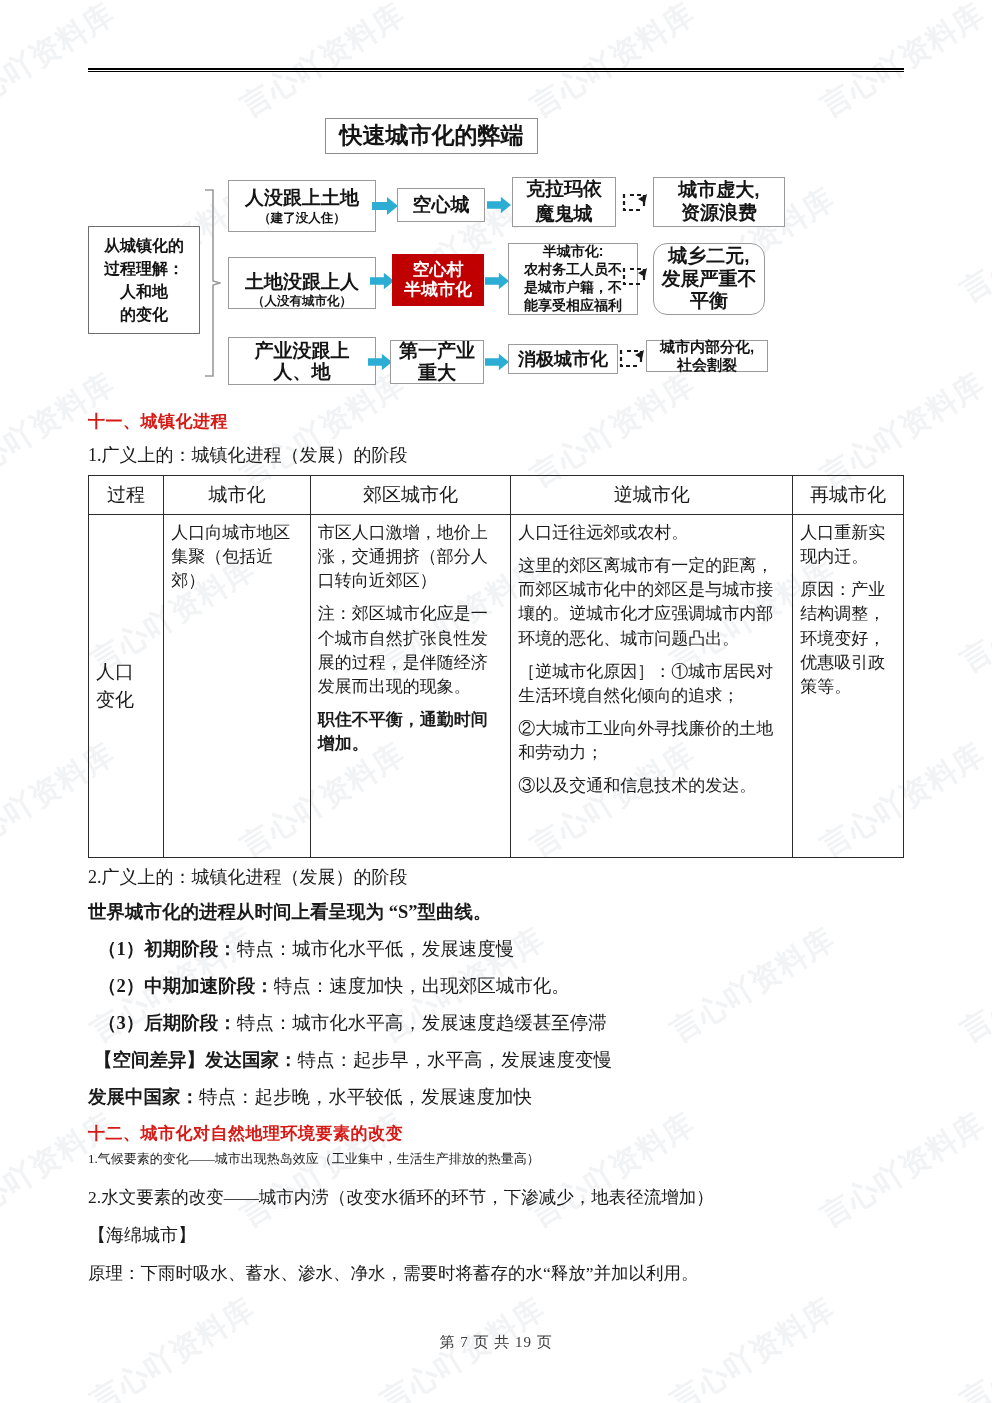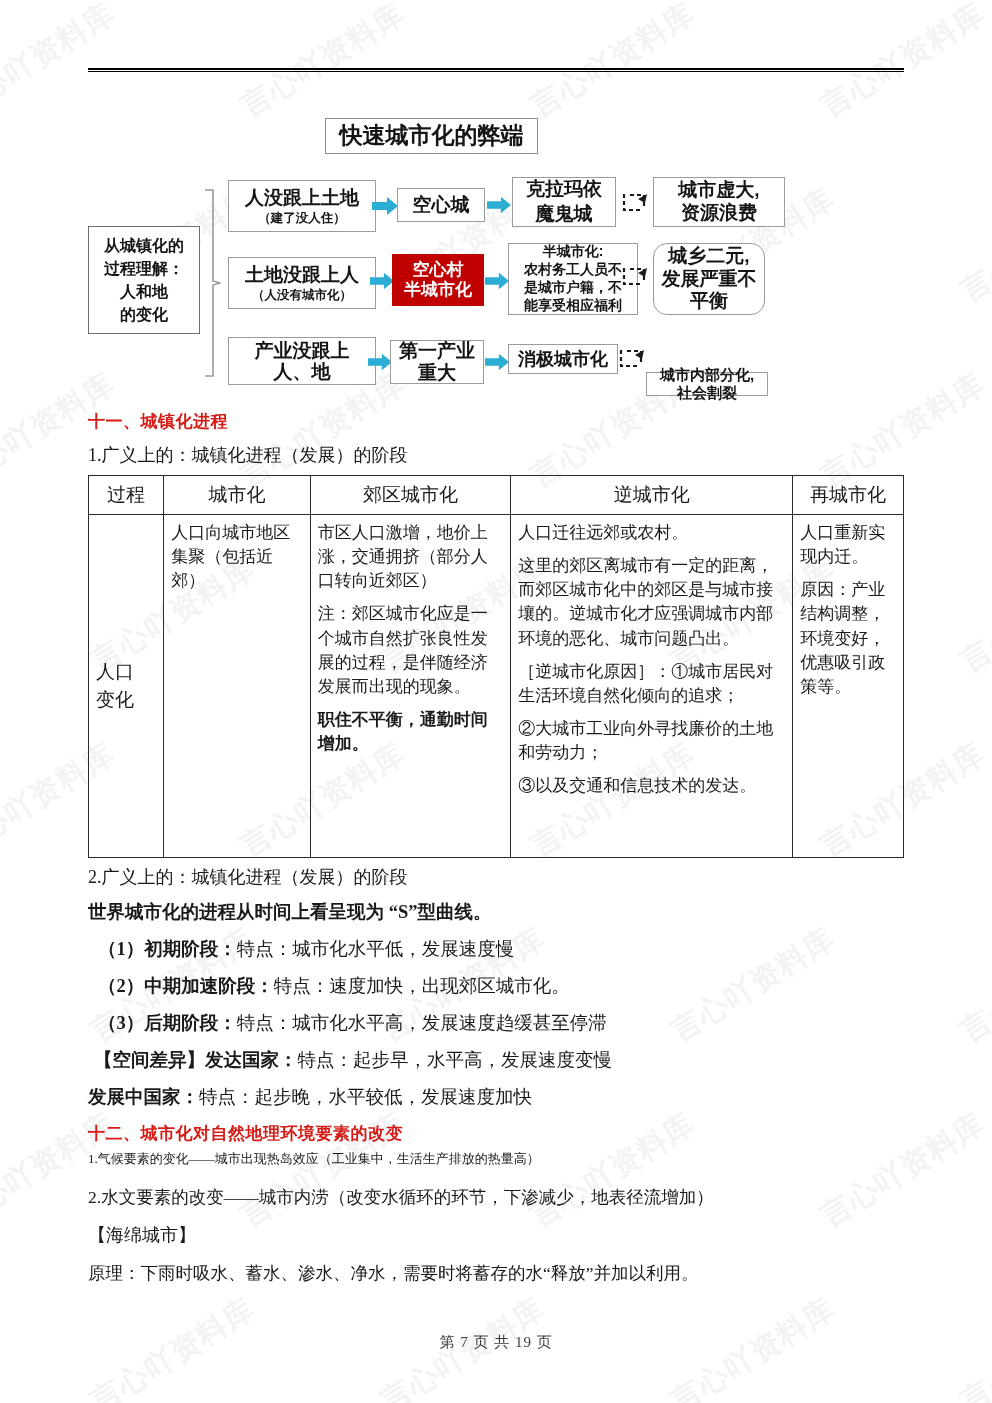--- a/index.html
+++ b/index.html
@@ -109,21 +109,21 @@
   }
 
   .cause {
     width: 148px; height: 52px;
     font-size: 19px; font-weight: 700;
   }
   .cause .sub {
     font-size: 12.5px; font-weight: 700; margin-top: 2px;
   }
   #box-c1 { left: 228px; top: 80px; }
-  #box-c2 { left: 228px; top: 157px; }
+  #box-c2 { left: 228px; top: 157px; justify-content: flex-end; }
   #box-c3 { left: 228px; top: 237px; height: 48px; }
   #box-c3 .big { font-size: 19px; font-weight: 700; line-height: 1.12; }
 
   .mid { font-size: 19px; font-weight: 700; }
   #box-m1 { left: 397px; top: 88px; width: 88px; height: 34px; }
   #box-m2 {
     left: 392px; top: 154px; width: 92px; height: 52px;
     background: #c00000; border: 1px solid #c00000; color: #fff;
     font-size: 17px; font-weight: 700; line-height: 1.2;
   }
@@ -132,21 +132,21 @@
   #box-e1 { left: 512px; top: 77px; width: 104px; height: 50px; font-size: 19px; font-weight: 700; line-height: 1.2; justify-content: space-between; }
   #box-e2 {
     left: 508px; top: 143px; width: 130px; height: 72px;
     font-size: 14px; font-weight: 700; line-height: 1.28;
     padding: 3px 4px;
   }
   #box-e3 { left: 508px; top: 244px; width: 110px; height: 30px; font-size: 18px; font-weight: 700; }
 
   #box-i1 { left: 653px; top: 77px; width: 132px; height: 50px; font-size: 19px; font-weight: 700; line-height: 1.2; }
   #box-i2 { left: 653px; top: 143px; width: 112px; height: 72px; font-size: 19px; font-weight: 700; line-height: 1.2; border-radius: 14px; }
-  #box-i3 { left: 646px; top: 240px; width: 122px; height: 24px; font-size: 15px; font-weight: 700; line-height: 1.2; margin-top: 32px; }
+  #box-i3 { left: 646px; top: 240px; width: 122px; height: 32px; font-size: 15px; font-weight: 700; line-height: 1.2; }
 
   .arrow-r { position: absolute; }
   .conn { position: absolute; }
 
   
   .sec-red {
     position: absolute;
     left: 88px;
     font-family: "Liberation Sans", "DejaVu Sans", sans-serif;
     font-size: 17px;

